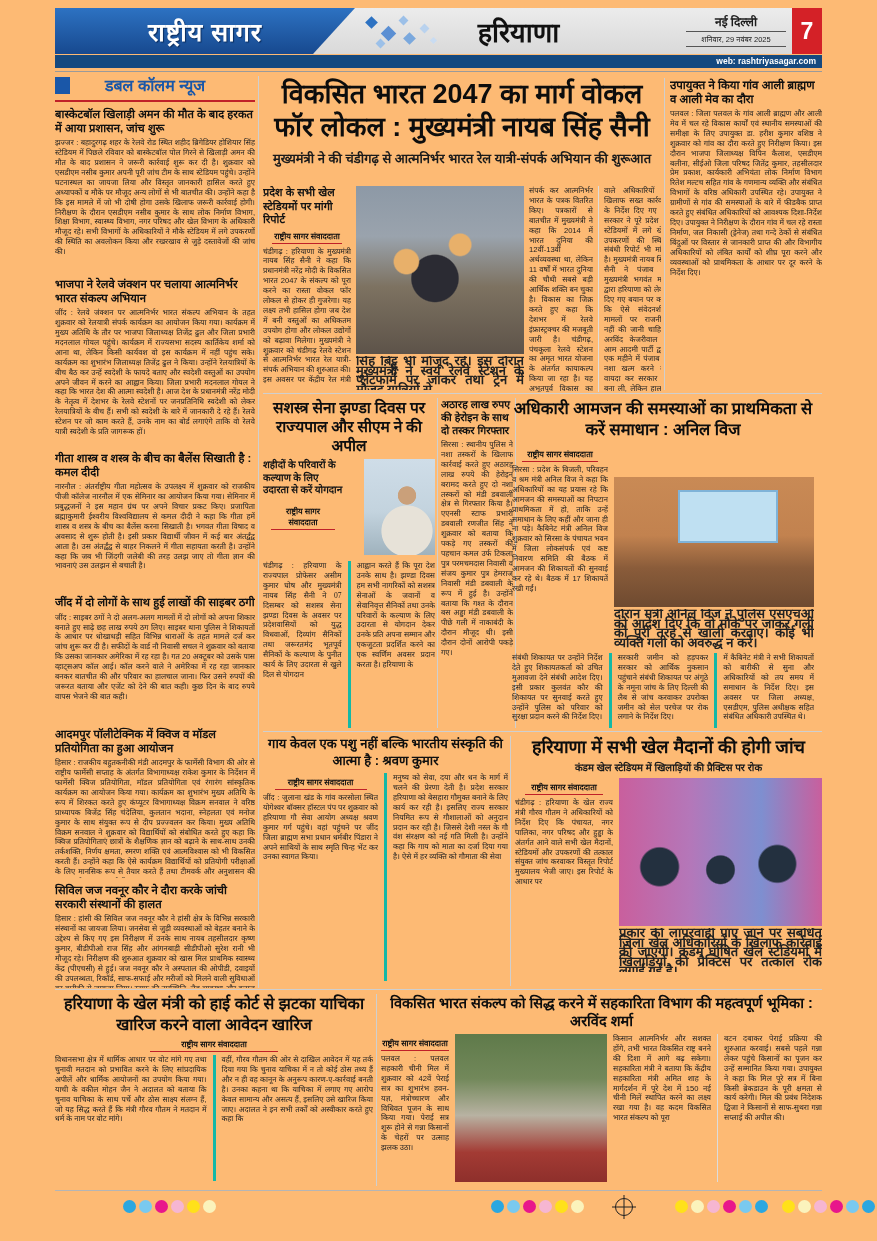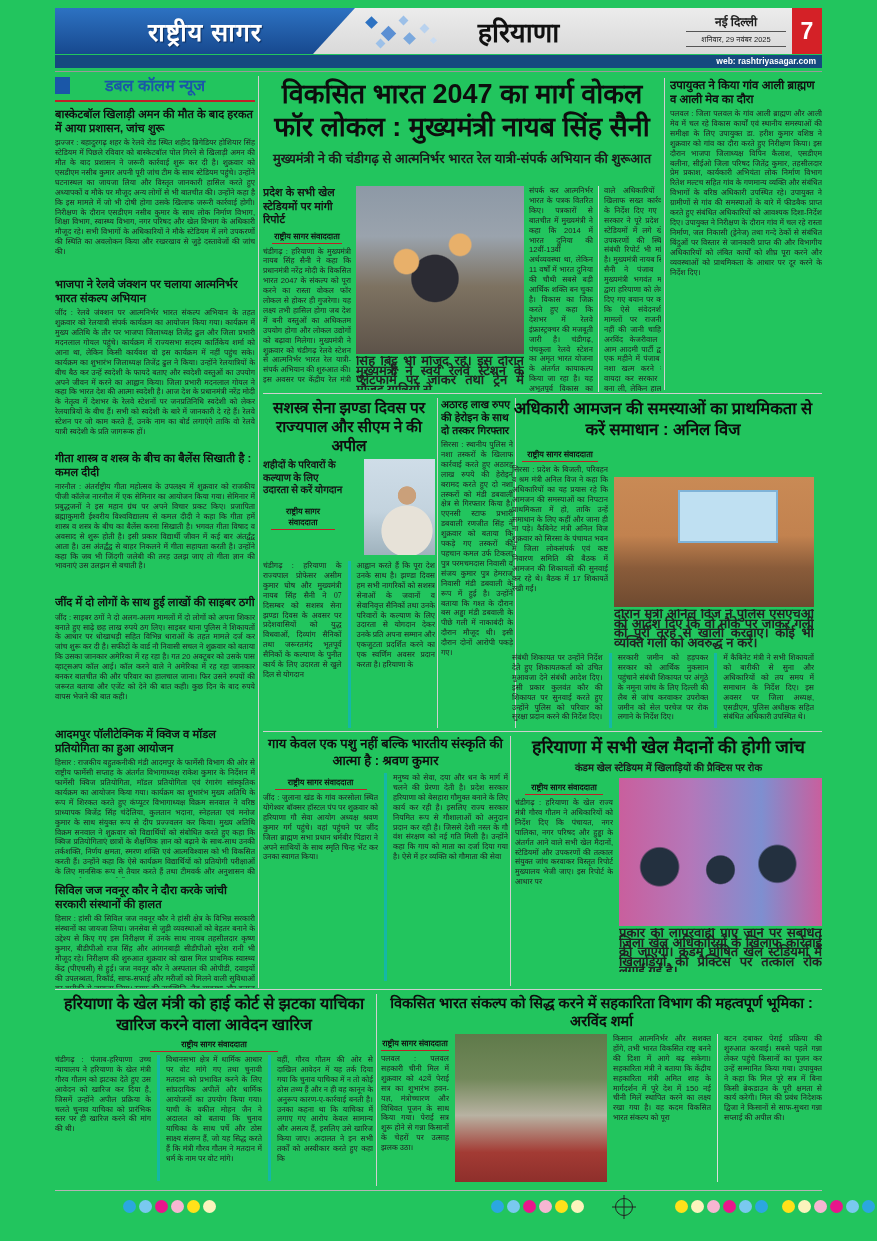--- a/index.html
+++ b/index.html
@@ -1,16 +1,16 @@
 <!DOCTYPE html>
 <html><head>
 <meta charset="utf-8">
 <style>
   html,body{margin:0;padding:0;background:#ffffff;}
-  .page{position:relative;width:877px;height:1241px;background:#22c55e;overflow:hidden;
+  .page{position:relative;width:877px;height:1241px;background:#fdba74;overflow:hidden;
         font-family:"Liberation Sans","DejaVu Sans",sans-serif;color:#1c1c1c;}
   
   .masthead{position:absolute;left:55px;top:8px;width:767px;height:46px;
             background:linear-gradient(180deg,#ececec,#d9d9d9);}
   .mast-blue{position:absolute;left:0;top:0;width:300px;height:46px;
              background:linear-gradient(180deg,#2d72c2,#17498f);
              clip-path:polygon(0 0,100% 0,86% 100%,0 100%);
              display:flex;align-items:center;justify-content:center;}
   .mast-blue .t{color:#fff;font-size:25px;font-weight:bold;letter-spacing:1px;text-shadow:1px 1px 1px #0b2d5e;}
   .diamond{position:absolute;transform:rotate(45deg);}
@@ -237,21 +237,20 @@
       </div>
     </div>
   </div>
 
   <div class="hsep" style="left:55px;top:989px;width:767px;"></div>
 
   <div class="abs" style="left:55px;top:994px;width:318px;height:192px;">
     <div class="mainhead" style="font-size:16px;line-height:20.5px;">हरियाणा के खेल मंत्री को हाई कोर्ट से झटका याचिका खारिज करने वाला आवेदन खारिज</div>
     <div class="byline" style="width:40%;">राष्ट्रीय सागर संवाददाता</div>
     <div class="cols" style="height:126px;">
-      <div class="body8" style="height:126px;">चंडीगढ़ : पंजाब-हरियाणा उच्च न्यायालय ने हरियाणा के खेल मंत्री गौरव गौतम को झटका देते हुए उस आवेदन को खारिज कर दिया है, जिसमें उन्होंने अपील प्रक्रिया के चलते चुनाव याचिका को प्रारंभिक स्तर पर ही खारिज करने की मांग की थी।</div>
       <div class="body8" style="height:126px;">विधानसभा क्षेत्र में धार्मिक आधार पर वोट मांगे गए तथा चुनावी मतदान को प्रभावित करने के लिए सांप्रदायिक अपीलें और धार्मिक आयोजनों का उपयोग किया गया। याची के वकील मोहन जैन ने अदालत को बताया कि चुनाव याचिका के साथ पर्चे और ठोस साक्ष्य संलग्न हैं, जो यह सिद्ध करते हैं कि मंत्री गौरव गौतम ने मतदान में धर्म के नाम पर वोट मांगे।</div>
       <div class="body8" style="height:126px;">वहीं, गौरव गौतम की ओर से दाखिल आवेदन में यह तर्क दिया गया कि चुनाव याचिका में न तो कोई ठोस तथ्य हैं और न ही वह कानून के अनुरूप कारण-ए-कार्रवाई बनती है। उनका कहना था कि याचिका में लगाए गए आरोप केवल सामान्य और असत्य हैं, इसलिए उसे खारिज किया जाए। अदालत ने इन सभी तर्कों को अस्वीकार करते हुए कहा कि</div>
     </div>
   </div>
   <div class="vsep" style="left:376px;top:994px;height:192px;"></div>
 
   <div class="abs" style="left:381px;top:994px;width:441px;height:192px;">
     <div class="mainhead" style="font-size:14.5px;line-height:18px;">विकसित भारत संकल्प को सिद्ध करने में सहकारिता विभाग की महत्वपूर्ण भूमिका : अरविंद शर्मा</div>
     <div style="display:flex;gap:6px;margin-top:4px;height:148px;">
       <div style="width:68px;flex:none;">

